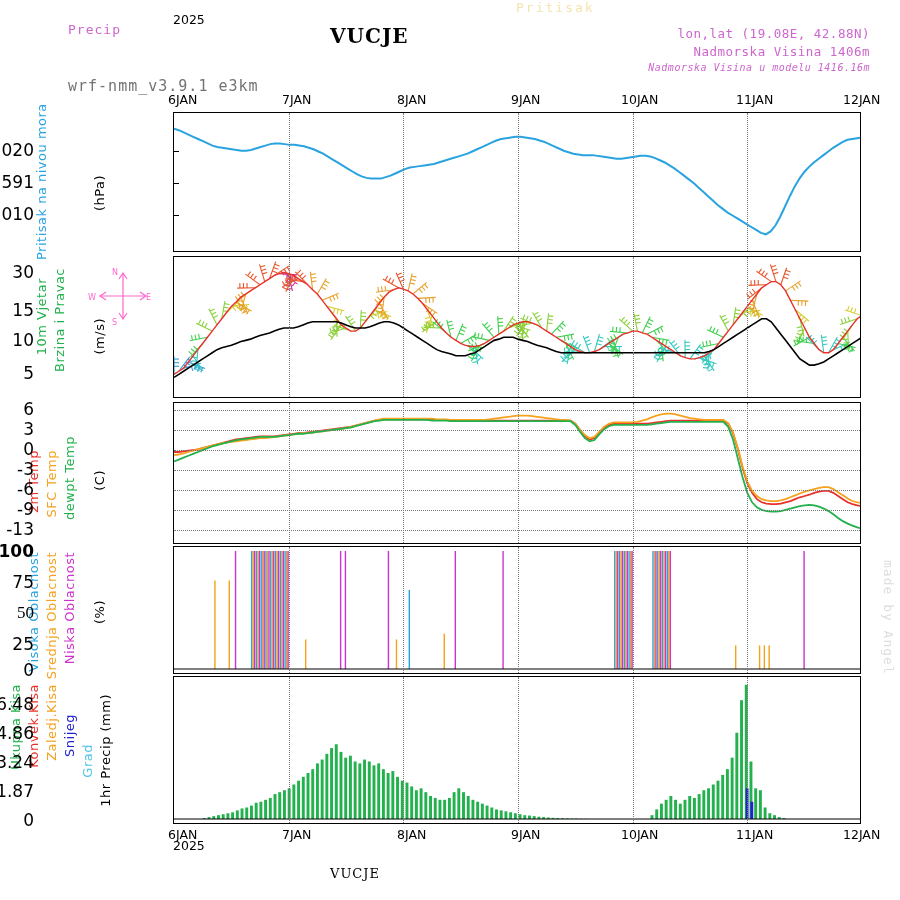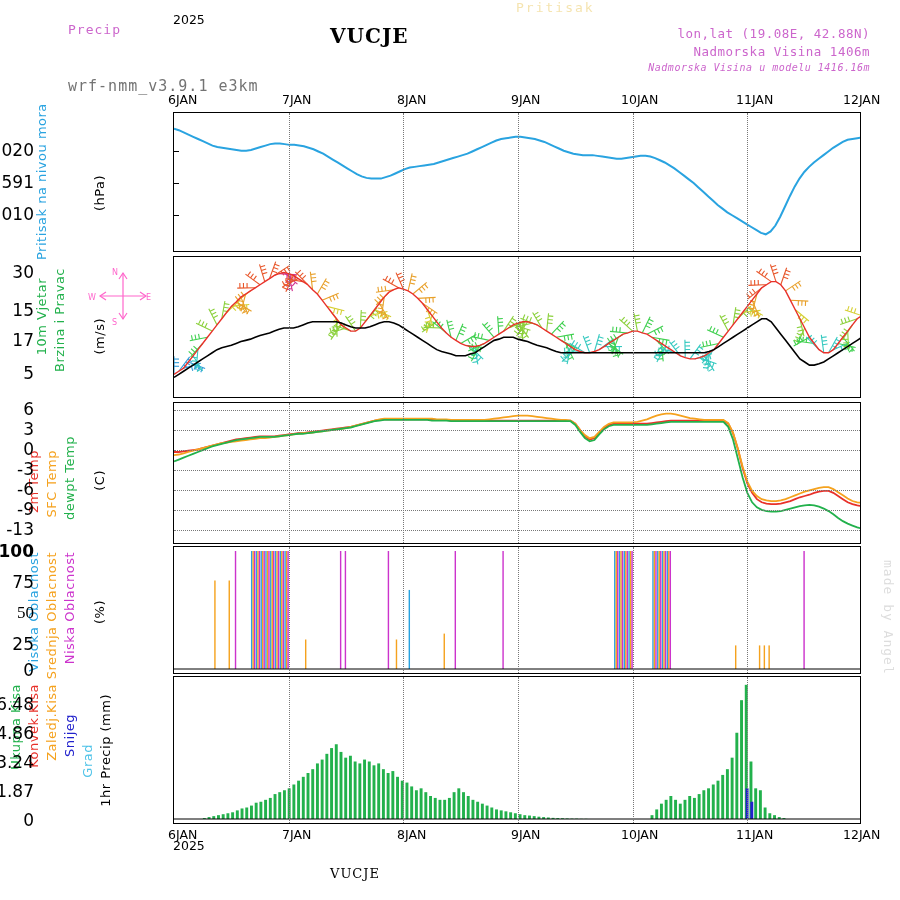--- a/index.html
+++ b/index.html
@@ -72,21 +72,21 @@
   <svg id="svg-pressure" width="688" height="140" viewBox="0 0 688 140" preserveAspectRatio="none">
       <polyline points="0.00,15.73 4.81,17.20 9.62,19.40 14.43,21.60 19.24,23.80 24.06,26.00 28.87,28.20 33.68,30.40 38.49,32.60 43.30,34.07 48.11,34.80 52.92,35.53 57.73,36.27 62.55,37.00 67.36,37.73 72.17,37.73 76.98,37.00 81.79,35.53 86.60,34.07 91.41,32.60 96.22,31.13 101.03,30.40 105.85,30.40 110.66,31.13 115.47,31.87 120.28,31.87 125.09,32.60 129.90,33.33 134.71,34.80 139.52,36.27 144.34,38.47 149.15,40.67 153.96,43.60 158.77,46.53 163.58,49.47 168.39,52.40 173.20,55.33 178.01,58.27 182.83,61.20 187.64,63.40 192.45,64.87 197.26,65.60 202.07,65.60 206.88,65.60 211.69,64.13 216.50,62.67 221.31,60.47 226.13,58.27 230.94,56.07 235.75,54.60 240.56,53.87 245.37,53.13 250.18,52.40 254.99,51.67 259.80,50.93 264.62,49.47 269.43,48.00 274.24,46.53 279.05,45.07 283.86,43.60 288.67,42.13 293.48,40.67 298.29,38.47 303.10,36.27 307.92,34.07 312.73,31.87 317.54,29.67 322.35,27.47 327.16,26.00 331.97,25.27 336.78,24.53 341.59,23.80 346.41,23.80 351.22,24.53 356.03,25.27 360.84,26.00 365.65,27.47 370.46,28.93 375.27,31.13 380.08,33.33 384.90,35.53 389.71,37.73 394.52,39.20 399.33,40.67 404.14,41.40 408.95,42.13 413.76,42.13 418.57,42.13 423.38,42.87 428.20,43.60 433.01,44.33 437.82,45.07 442.63,45.80 447.44,45.80 452.25,45.07 457.06,44.33 461.87,43.60 466.69,42.87 471.50,42.87 476.31,43.60 481.12,45.07 485.93,47.27 490.74,49.47 495.55,52.40 500.36,55.33 505.17,59.00 509.99,62.67 514.80,66.33 519.61,70.00 524.42,74.40 529.23,78.80 534.04,83.20 538.85,87.60 543.66,92.00 548.48,95.67 553.29,99.33 558.10,102.27 562.91,105.20 567.72,108.13 572.53,111.07 577.34,114.00 582.15,116.93 586.97,119.87 591.78,121.33 596.59,118.40 601.40,112.53 606.21,103.73 611.02,93.47 615.83,83.20 620.64,73.67 625.45,65.60 630.27,59.00 635.08,53.87 639.89,49.47 644.70,45.80 649.51,42.13 654.32,38.47 659.13,34.80 663.94,31.87 668.76,28.93 673.57,26.73 678.38,26.00 683.19,25.27 688.00,24.53" fill="none" stroke="#29a3e0" stroke-width="2"></polyline>
     </svg>
 </div>
 
 <div class="vlab" style="left:34px;top:278px;color:#22b14c;">10m Vjetar</div>
 <div class="vlab" style="left:52px;top:268px;color:#22b14c;">Brzina i Pravac</div>
 <div class="vlab" style="left:92px;top:318px;color:#000;">(m/s)</div>
 <div class="ytick" style="top:272px;">30</div>
 <div class="ytick" style="top:310px;">15</div>
-<div class="ytick" style="top:340px;">17</div>
+<div class="ytick" style="top:340px;">10</div>
 <div class="ytick" style="top:373px;">5</div>
 
 <div class="compass" style="left:112px;top:268px;">N</div>
 <div class="compass" style="left:112px;top:318px;">S</div>
 <div class="compass" style="left:146px;top:293px;">E</div>
 <div class="compass" style="left:88px;top:293px;">W</div>
 <svg class="abs" style="left:90px;top:265px;" width="66" height="62">
   <g stroke="#ff66cc" fill="none" stroke-width="1.2">
     <line x1="33" y1="8" x2="33" y2="54"></line>
     <line x1="10" y1="31" x2="56" y2="31"></line>

